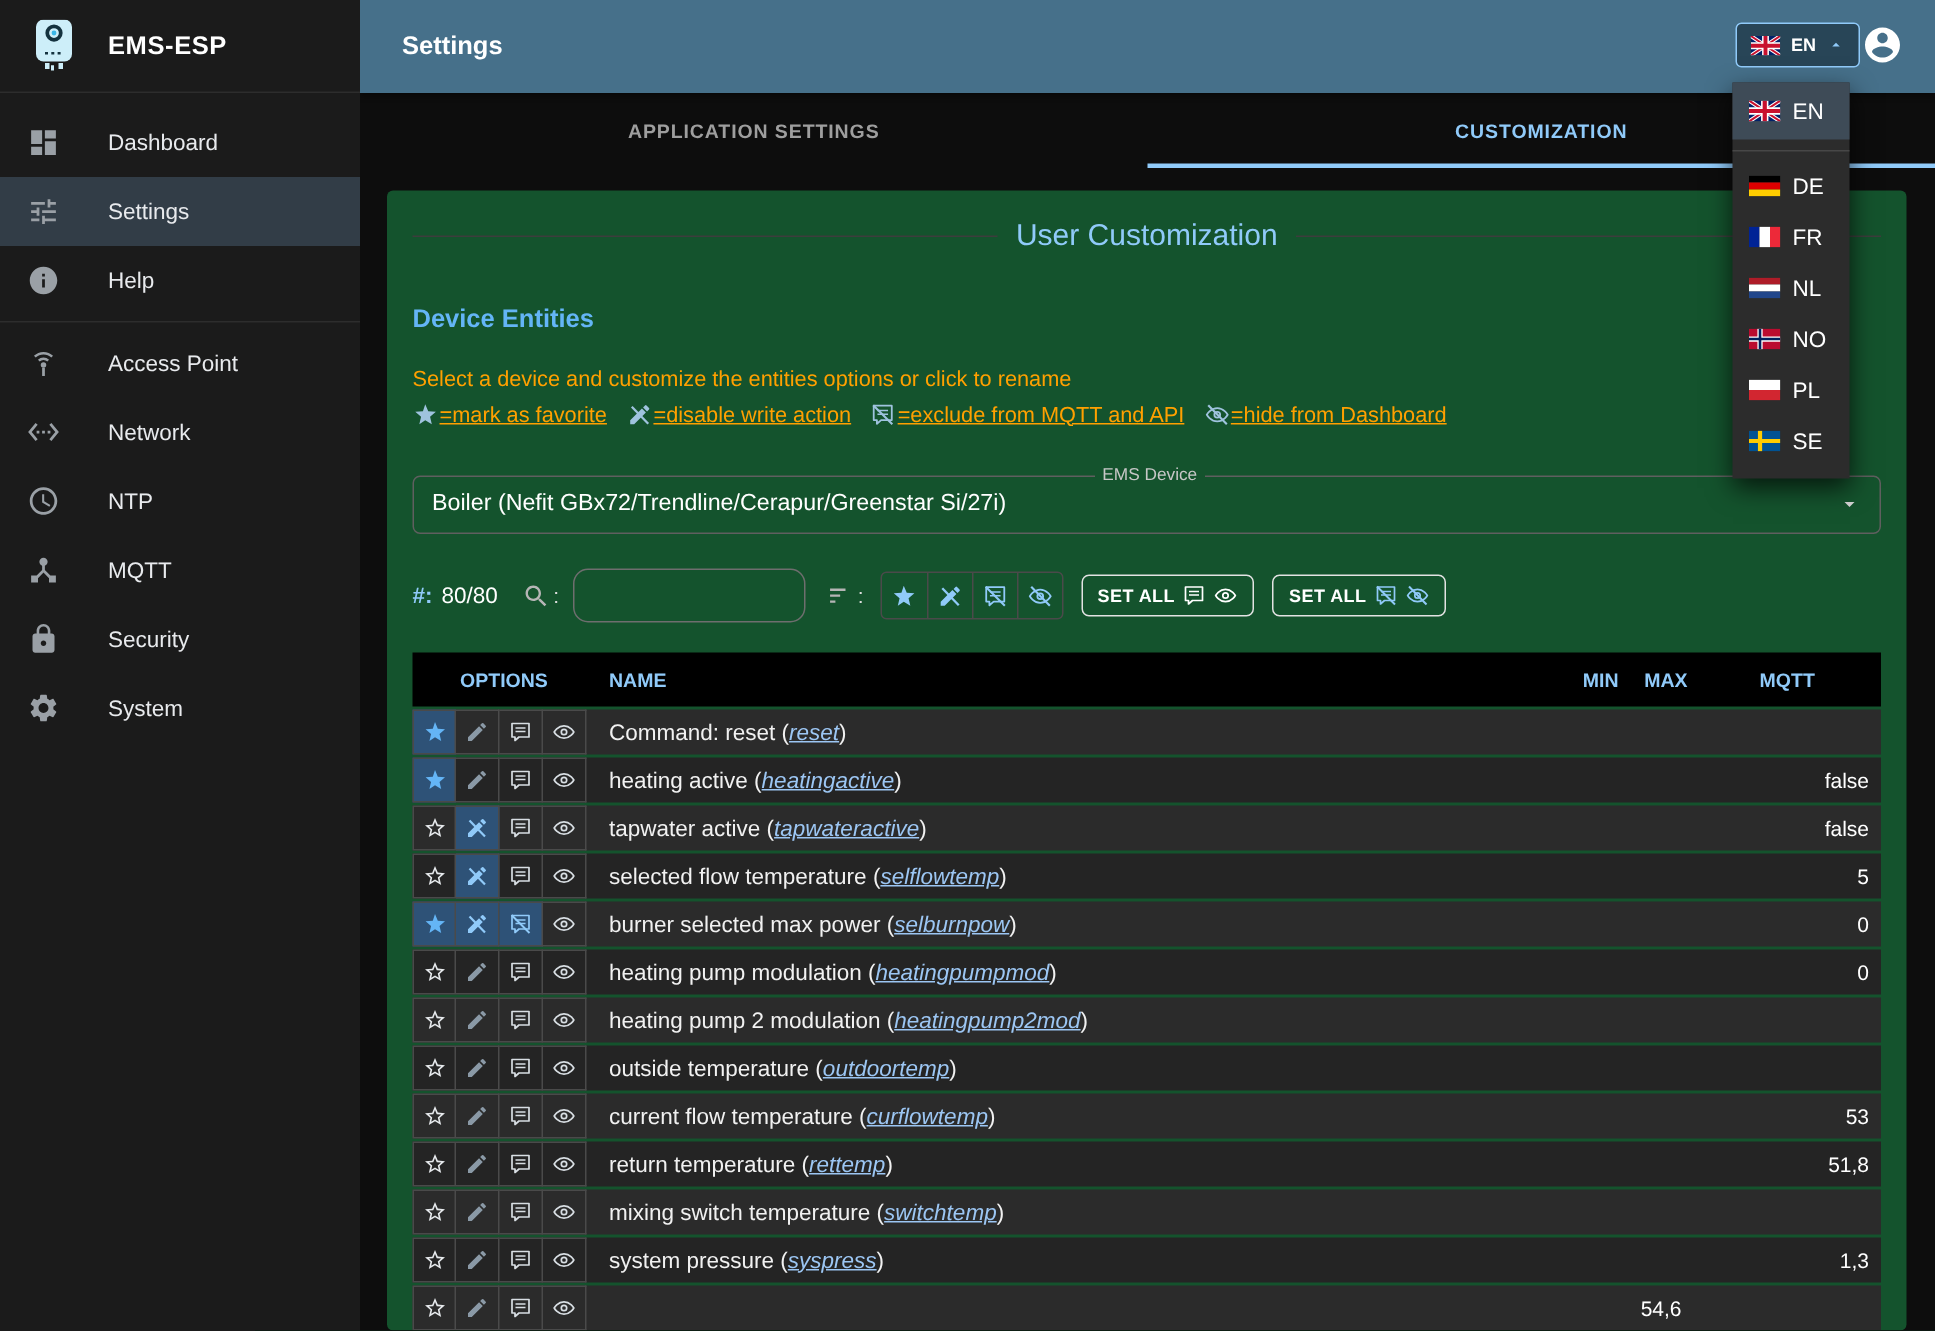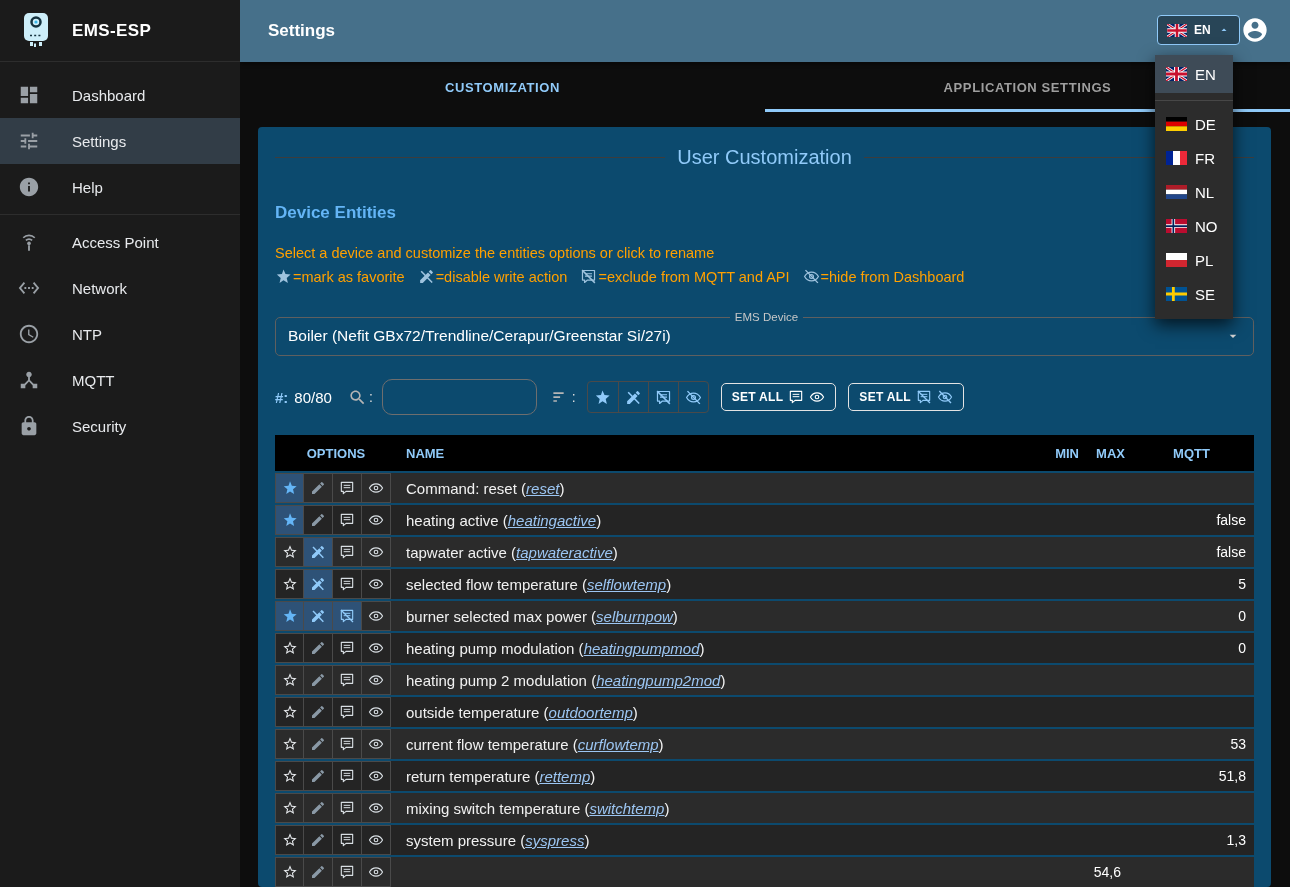--- a/index.html
+++ b/index.html
@@ -46,29 +46,29 @@
   .menu-divider { height:1px; background:#474747; margin:7px 0 6px; }
 
   
   .tabs { height:50px; display:flex; position:relative; flex:none; }
   .tab { width:50%; display:flex; align-items:center; justify-content:center; font-size:13px;
          font-weight:bold; letter-spacing:.6px; color:#9e9e9e; cursor:pointer; }
   .tab.active { color:var(--accent,#90caf9); }
   .tab-indicator { position:absolute; right:0; bottom:0; width:50%; height:3px; background:var(--accent,#90caf9); }
 
   
-  .card { margin:15px 19px 0 18px; background:#0c4a6e; border-radius:4px;
+  .card { margin:15px 19px 0 18px; background:#14532d; border-radius:4px;
           padding:0 17px 20px; height:760px; overflow:hidden; }
   .uc { display:flex; align-items:center; gap:12px; padding-top:19px; }
   .uc .line { flex:1; height:1px; background:#3d3d3d; }
   .uc .txt { color:var(--accent,#90caf9); font-size:20px; }
   .sect { margin-top:34px; color:#64b5f6; font-size:17px; font-weight:bold; }
   .hint { margin-top:22px; color:var(--orange,#ffa000); font-size:14.5px; }
   .legend { display:flex; align-items:center; gap:13px; margin-top:7px;
-            color:var(--orange,#ffa000); font-size:14.5px; }
+            color:var(--orange,#ffa000); font-size:14.5px;text-decoration:underline; }
   .lg-item { display:flex; align-items:center; }
   .lg-item svg { width:17px; height:17px; color:#9fc3de; margin-right:1px; }
 
   
   fieldset.dev { margin-top:26px; border:1px solid #5f5f5f; border-radius:5px; padding:1px 12px 10px; }
   fieldset.dev legend { font-size:11.5px; color:#c7c7c7; padding:0 5px; margin-left:2px;text-align:center; }
   .dev-row { display:flex; align-items:center; justify-content:space-between; margin-top:3px; cursor:pointer; }
   .dev-val { color:#fff; font-size:15.5px; }
   .sel-caret { width:16px; height:16px; color:#d5d5d5; }
 
@@ -327,20 +327,28 @@
 
         <div class="side-item">
           <span class="side-icon">
             <svg>
               <use href="#i-lock"></use>
             </svg>
           </span>
           <span class="side-label">Security</span>
         </div>
 
+        <div class="side-item">
+          <span class="side-icon">
+            <svg>
+              <use href="#i-gear"></use>
+            </svg>
+          </span>
+          <span class="side-label">System</span>
+        </div>
 
     </div>
   </nav>
 
   <div class="main">
     <header class="topbar">
       <span class="tb-title">Settings</span>
       <button class="lang-btn">
         <svg class="flag">
             <use href="#f-gb"></use>
@@ -351,22 +359,22 @@
           </svg>
       </button>
       <button class="avatar-btn">
         <svg>
             <use href="#i-account"></use>
           </svg>
       </button>
     </header>
 
     <div class="tabs">
+      <div class="tab">APPLICATION SETTINGS</div>
       <div class="tab active">CUSTOMIZATION</div>
-      <div class="tab">APPLICATION SETTINGS</div>
       <div class="tab-indicator"></div>
     </div>
 
     <section class="card">
       <div class="uc">
         <span class="line"></span>
         <span class="txt">User Customization</span>
         <span class="line"></span>
       </div>
 

